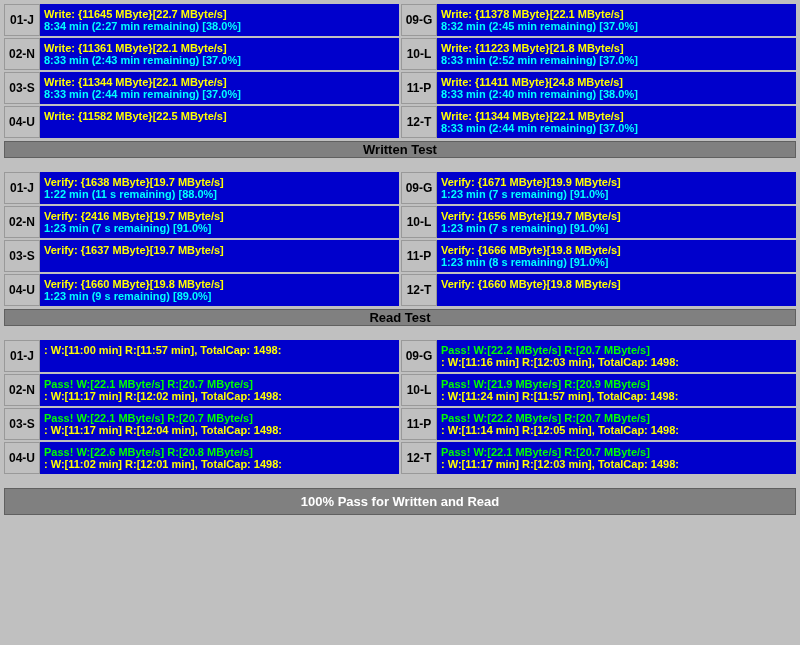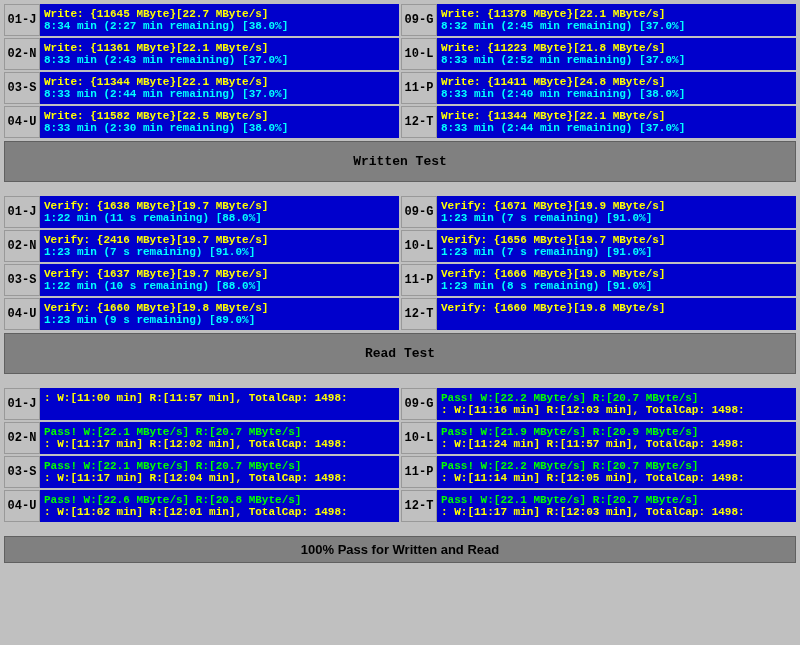--- a/index.html
+++ b/index.html
@@ -10,35 +10,34 @@
       width: 800px;
       min-height: 645px;
     }
     .main-container {
       width: 800px;
       background: #c0c0c0;
       padding: 4px;
     }
     .section {
       margin-bottom: 14px;
-      font-family: Liberation Mono, monospace;
     }
     .section-header {
       background: #808080;
       color: #000000;
       text-align: center;
       font-weight: bold;
       font-size: 13px;
-      padding: 12px;
+      padding: 0;
       margin: 3px 0;
       border: 1px solid #606060;
     }
     .footer {
       background: #808080;
-      color: #000000;
+      color: #ffffff;
       text-align: center;
       font-weight: bold;
       font-size: 13px;
       padding: 5px;
       margin-top: 3px;
       border: 1px solid #606060;
     }
     .row-pair {
       display: flex;
       gap: 2px;
@@ -127,21 +126,20 @@
           <span class="l1">Write: {11411 MByte}[24.8 MByte/s]</span>
           <span class="l2">8:33 min (2:40 min remaining)  [38.0%]</span>
         </div>
       </div>
     </div>
         <div class="row-pair">
       <div class="half">
         <div class="label-box">04-U</div>
         <div class="data-box ">
           <span class="l1">Write: {11582 MByte}[22.5 MByte/s]</span>
-          <span class="l2">8:33 min (2:30 min remaining)  [38.0%]</span>
         </div>
       </div>
       <div class="half">
         <div class="label-box">12-T</div>
         <div class="data-box ">
           <span class="l1">Write: {11344 MByte}[22.1 MByte/s]</span>
           <span class="l2">8:33 min (2:44 min remaining)  [37.0%]</span>
         </div>
       </div>
     </div>
@@ -183,21 +181,20 @@
           <span class="l1">Verify: {1656 MByte}[19.7 MByte/s]</span>
           <span class="l2">1:23 min (7 s remaining)   [91.0%]</span>
         </div>
       </div>
     </div>
         <div class="row-pair">
       <div class="half">
         <div class="label-box">03-S</div>
         <div class="data-box ">
           <span class="l1">Verify: {1637 MByte}[19.7 MByte/s]</span>
-          <span class="l2">1:22 min (10 s remaining)   [88.0%]</span>
         </div>
       </div>
       <div class="half">
         <div class="label-box">11-P</div>
         <div class="data-box ">
           <span class="l1">Verify: {1666 MByte}[19.8 MByte/s]</span>
           <span class="l2">1:23 min (8 s remaining)   [91.0%]</span>
         </div>
       </div>
     </div>

